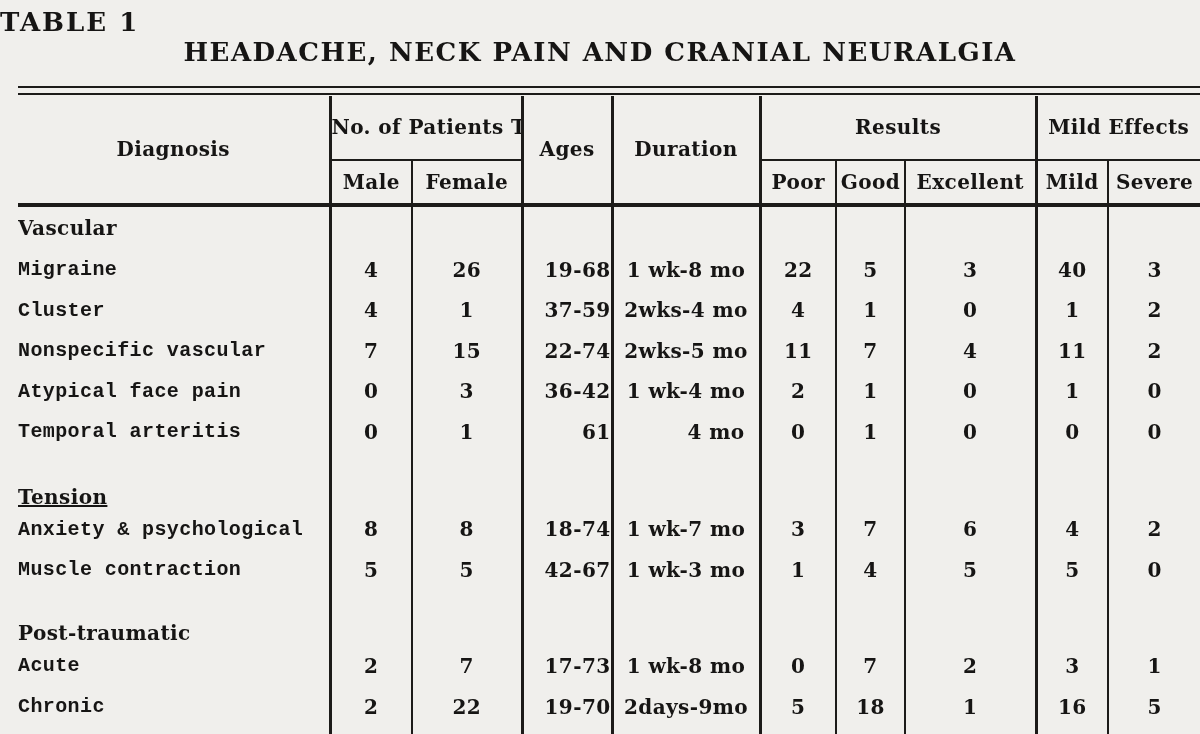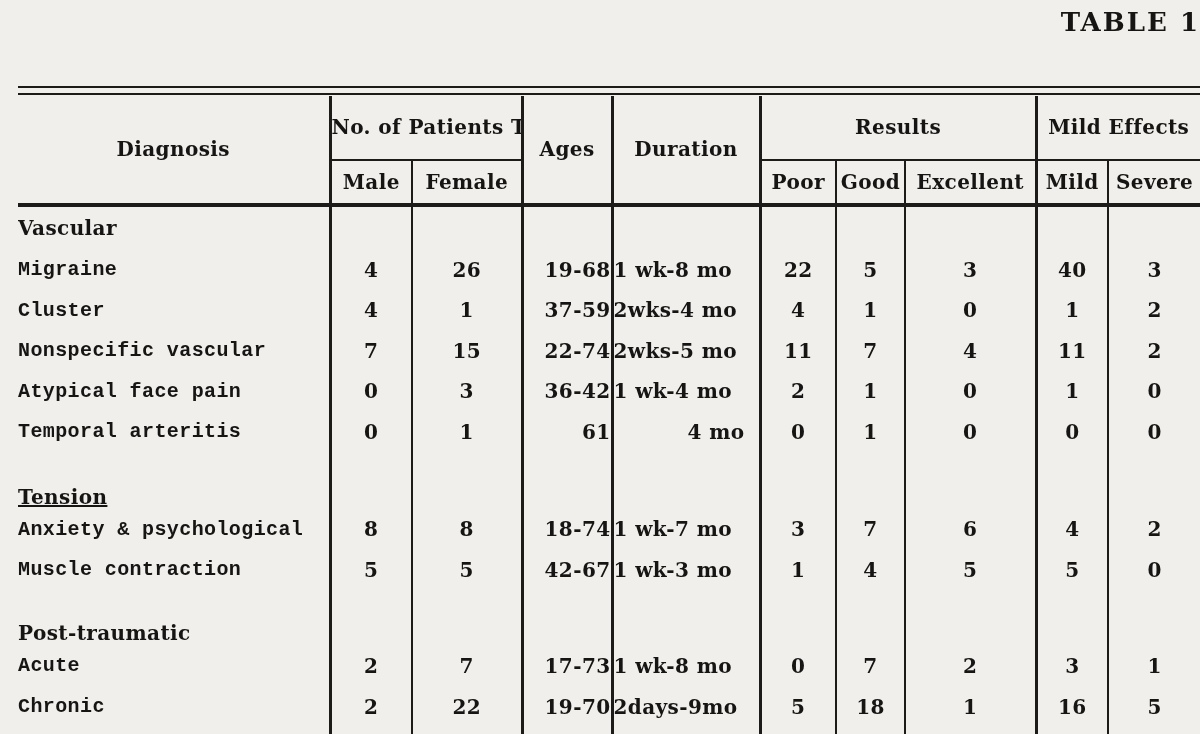--- a/index.html
+++ b/index.html
@@ -3,21 +3,21 @@
 <meta charset="utf-8">
 <style>
   html,body { margin:0; padding:0; }
   .page {
     position:relative; width:1200px; height:734px;
     background:#f0efec; overflow:hidden;
     font-family:"DejaVu Serif", serif; color:#161514;
   }
   .title-line1 {
     position:absolute; top:7px; left:0; width:100%;
-    text-align:right; font-size:26px; font-weight:bold; letter-spacing:2px;
+    text-align:left; font-size:26px; font-weight:bold; letter-spacing:2px;
   }
   .title-line2 {
     position:absolute; top:37px; left:0; width:100%;
     text-align:center; font-size:26px; font-weight:bold; letter-spacing:1.5px;
   }
   .rule-double {
     position:absolute; left:18px; top:86px; width:1182px; height:9px;
     border-top:2px solid #1c1b19; border-bottom:2px solid #1c1b19;
     box-sizing:border-box;
   }
@@ -36,30 +36,31 @@
   .rb  { border-bottom:4px solid #1c1b19; }   
   tr.h2 th { border-bottom:4px solid #1c1b19; }
   .va-top { vertical-align:top; padding-top:24px; }
   td { vertical-align:middle; }
   .c-diag { text-align:left; padding-left:21px;font-family:Liberation Mono, monospace; }
   .sec-label { text-align:left; padding-left:3px; }
   .vb7  { vertical-align:bottom; padding-bottom:7px;text-decoration:underline; }
   .vb13 { vertical-align:bottom; padding-bottom:13px; }
   .c-num { text-align:center; }
   .c-ages { text-align:right; padding-right:12px; }
-  .c-dur { text-align:left; padding-left:5px; }
+  .c-dur { text-align:center; padding-left:5px; }
   .c-dur.right { text-align:right; padding-right:14px; }
   tr.filler td { font-size:0; line-height:0; }
 </style>
 </head>
 <body>
 
 <div class="page">
 
   <div class="title-line1">TABLE 1</div>
+  <div class="title-line2">HEADACHE, NECK PAIN AND CRANIAL NEURALGIA</div>
   <div class="rule-double"></div>
 
   <table class="tbl">
     <colgroup>
       <col style="width:312px">
         <col style="width:82px">
         <col style="width:110px">
       <col style="width:90px">
         <col style="width:148px">
         <col style="width:76px">

